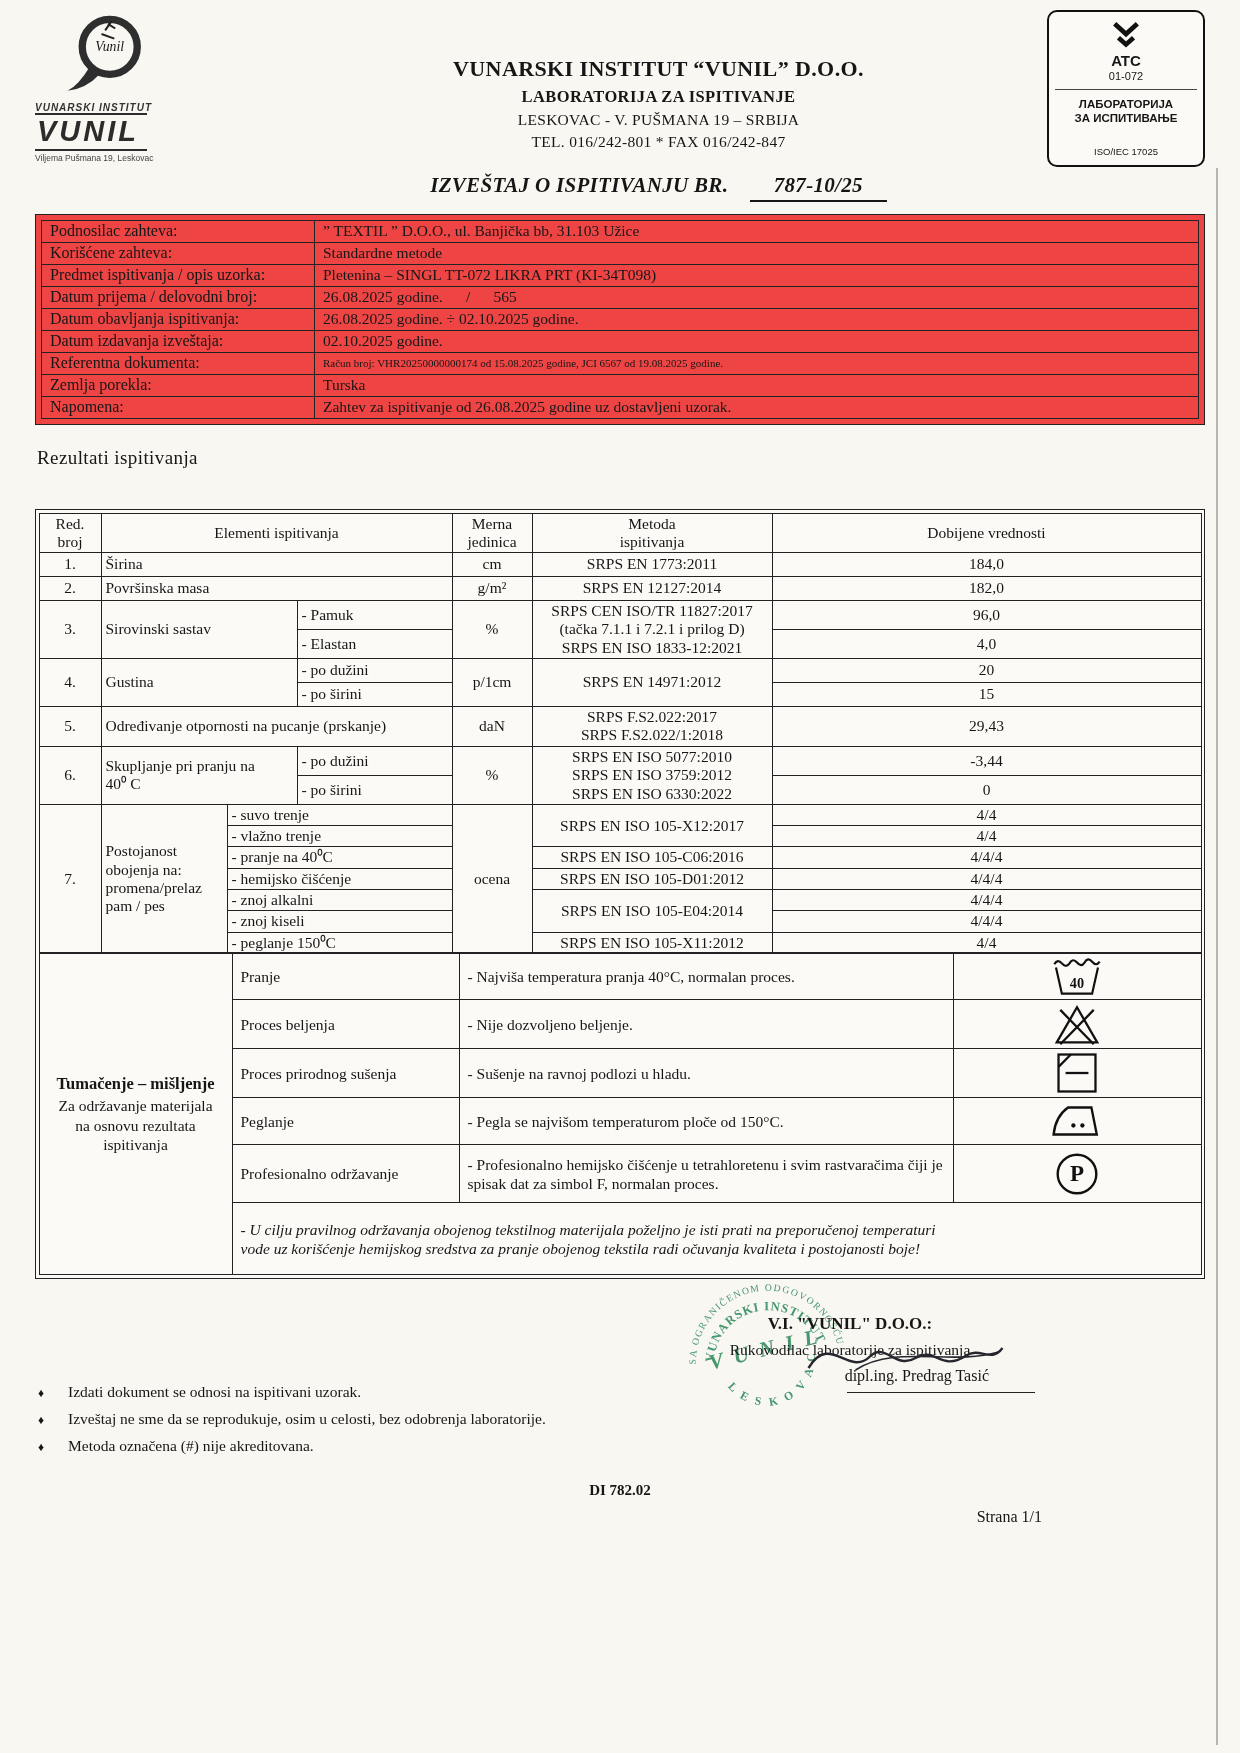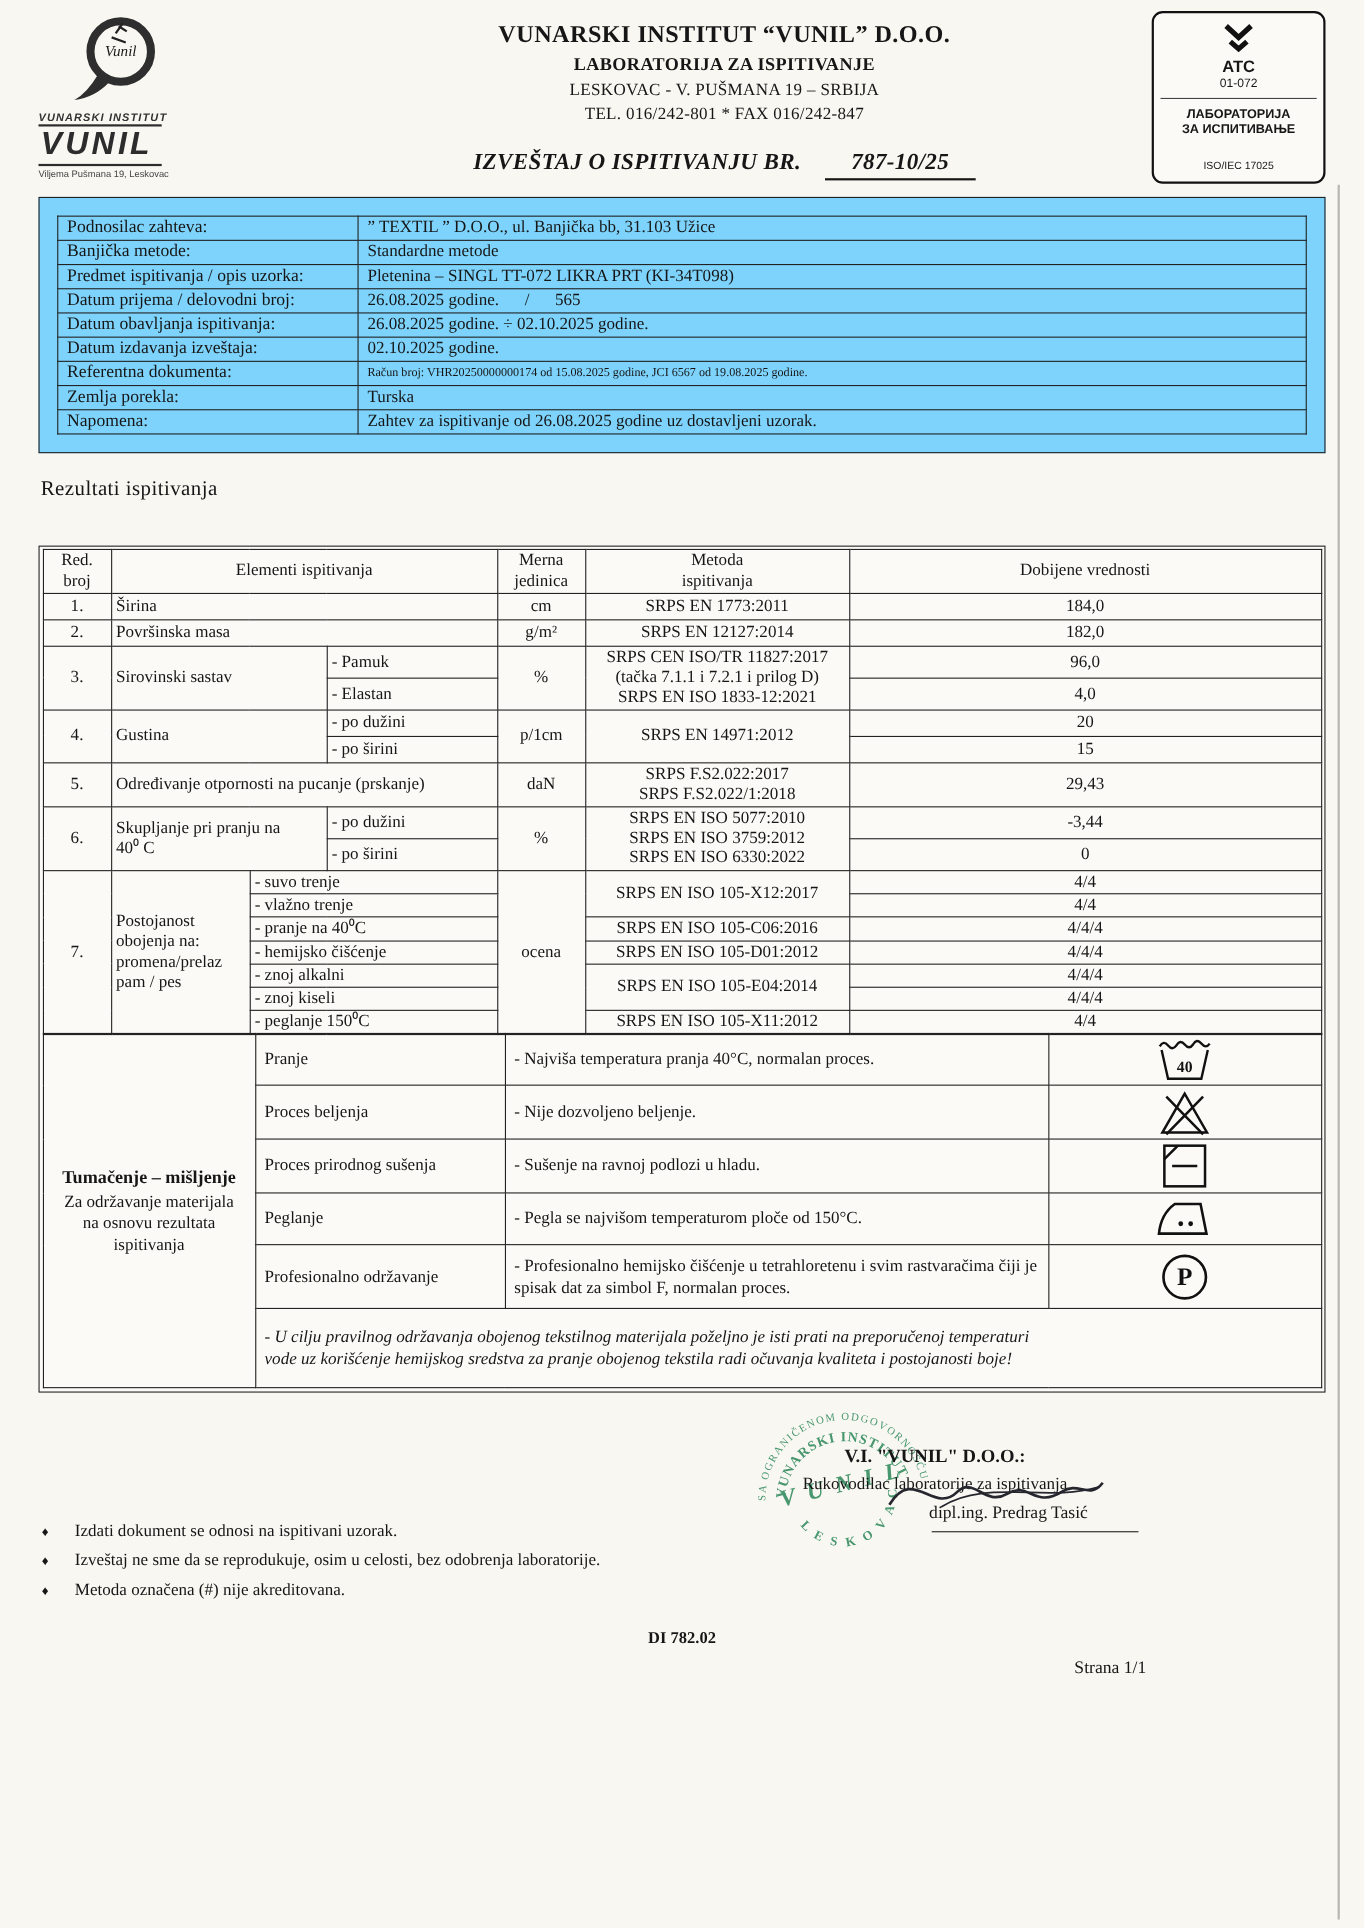--- a/index.html
+++ b/index.html
@@ -14,35 +14,35 @@
 
   
   .header{display:flex;align-items:flex-start;}
   .logo-block{width:235px;padding-top:2px;}
   .logo-emblem{width:92px;height:88px;display:block;margin-left:26px;}
   .logo-inst{font-family:"Liberation Sans",sans-serif;font-size:10px;font-weight:bold;font-style:italic;letter-spacing:1px;margin-top:2px;color:#333;}
   .logo-brand{font-family:"Liberation Sans",sans-serif;font-size:29px;font-weight:bold;font-style:italic;letter-spacing:3px;line-height:1;color:#2c2c2c;display:inline-block;border-top:2px solid #2c2c2c;border-bottom:2px solid #2c2c2c;padding:2px 8px 3px 2px;}
   .logo-addr{font-family:"Liberation Sans",sans-serif;font-size:8.5px;color:#444;margin-top:2px;}
 
   .header-center{flex:1;text-align:center;padding-top:8px;}
-  .inst-name{font-size:22px;font-weight:bold;letter-spacing:.4px;}
+  .inst-name{font-size:22px;font-weight:bold;letter-spacing:.4px;margin-top:38px;}
   .lab-line{font-size:16.5px;font-weight:bold;margin-top:5px;letter-spacing:.4px;}
   .addr-line,.tel-line{font-size:15.5px;margin-top:4px;letter-spacing:.3px;}
   .report-title{margin-top:22px;font-size:21px;font-weight:bold;font-style:italic;letter-spacing:.3px;}
   .report-no{display:inline-block;margin-left:16px;padding:0 24px 2px;border-bottom:2.5px solid #161616;}
 
   .atc-badge{width:142px;border:2.5px solid #111;border-radius:10px;padding:8px 6px 8px;text-align:center;margin-top:0;background:#fbfaf6;}
   .atc-icon{width:34px;height:30px;display:block;margin:0 auto;}
   .atc-name{font-family:"Liberation Sans",sans-serif;font-weight:bold;font-size:15px;margin-top:2px;}
   .atc-number{font-family:"Liberation Sans",sans-serif;font-size:11px;margin-top:1px;padding-bottom:7px;border-bottom:1.5px solid #444;}
   .atc-lab{font-family:"Liberation Sans",sans-serif;font-size:11.5px;font-weight:bold;margin-top:7px;line-height:1.25;}
   .atc-iso{font-family:"Liberation Sans",sans-serif;font-size:9.5px;margin-top:20px;}
 
   
-  .tw{border:1.6px solid #222;padding:16px;margin-top:12px;background:#7dd3fc;}
+  .tw{border:1.6px solid #222;padding:5px;margin-top:12px;background:#ef4444;}
   .tw2{border:1.6px solid #222;padding:2.5px;margin-top:40px;background:#fbfaf6;}
   table{border-collapse:collapse;width:100%;table-layout:fixed;}
   .itable td{border:1.4px solid #222;font-size:16px;padding:0 8px;height:21px;white-space:pre-wrap;overflow:hidden;line-height:1.18;}
   .itable .val{font-size:15.5px;}
 
   .rtable{border:1.5px solid #222;}
   .rtable td,.rtable th{border:1.5px solid #222;padding:1px 4px;font-size:15.5px;vertical-align:middle;line-height:1.18;overflow:hidden;}
   .rtable th{font-weight:normal;text-align:center;}
   .pre{white-space:pre-line;}
   .c{text-align:center;}
@@ -128,21 +128,21 @@
       <colgroup>
           <col style="width:273px">
           <col>
         </colgroup>
       <tbody>
           <tr>
         <td class="lbl">Podnosilac zahteva:</td>
         <td class="val">” TEXTIL ” D.O.O., ul. Banjička bb, 31.103 Užice</td>
       </tr>
       <tr>
-        <td class="lbl">Banjička metode:</td>
+        <td class="lbl">Korišćene zahteva:</td>
         <td class="val">Standardne metode</td>
       </tr>
       <tr>
         <td class="lbl">Predmet ispitivanja / opis uzorka:</td>
         <td class="val">Pletenina – SINGL TT-072 LIKRA PRT (KI-34T098)</td>
       </tr>
       <tr>
         <td class="lbl">Datum prijema / delovodni broj:</td>
         <td class="val">26.08.2025 godine.      /      565</td>
       </tr>

